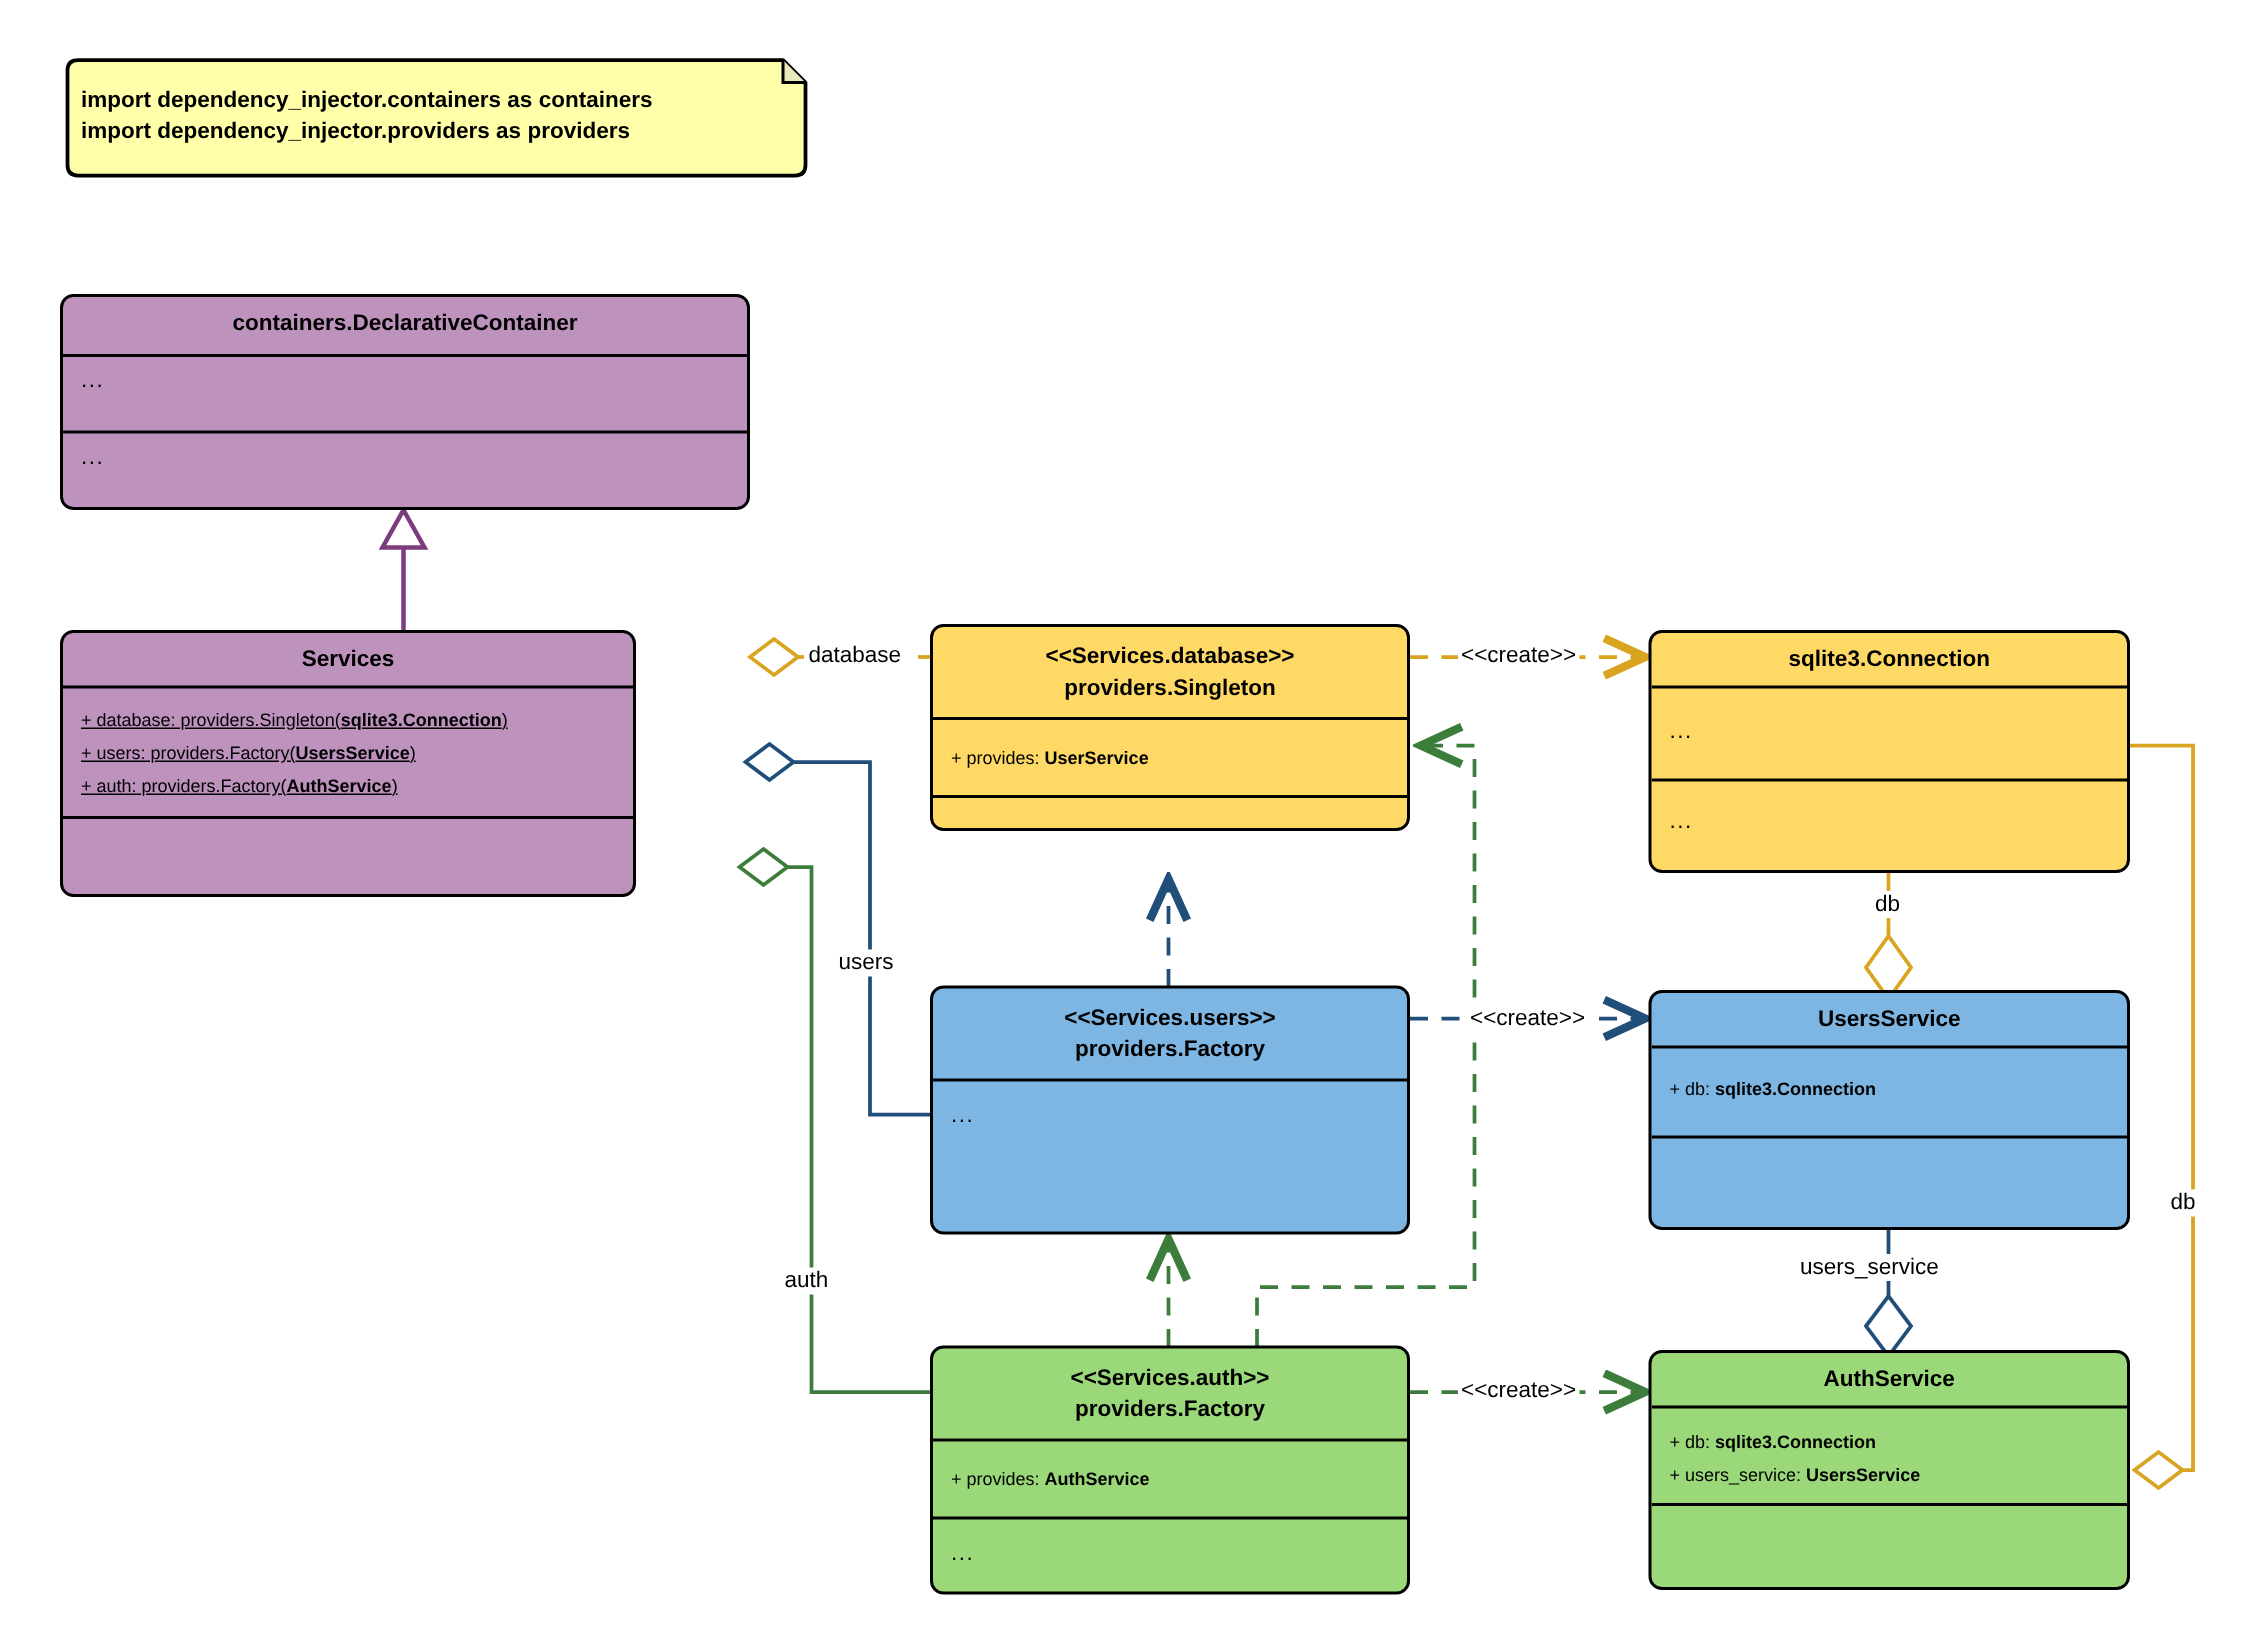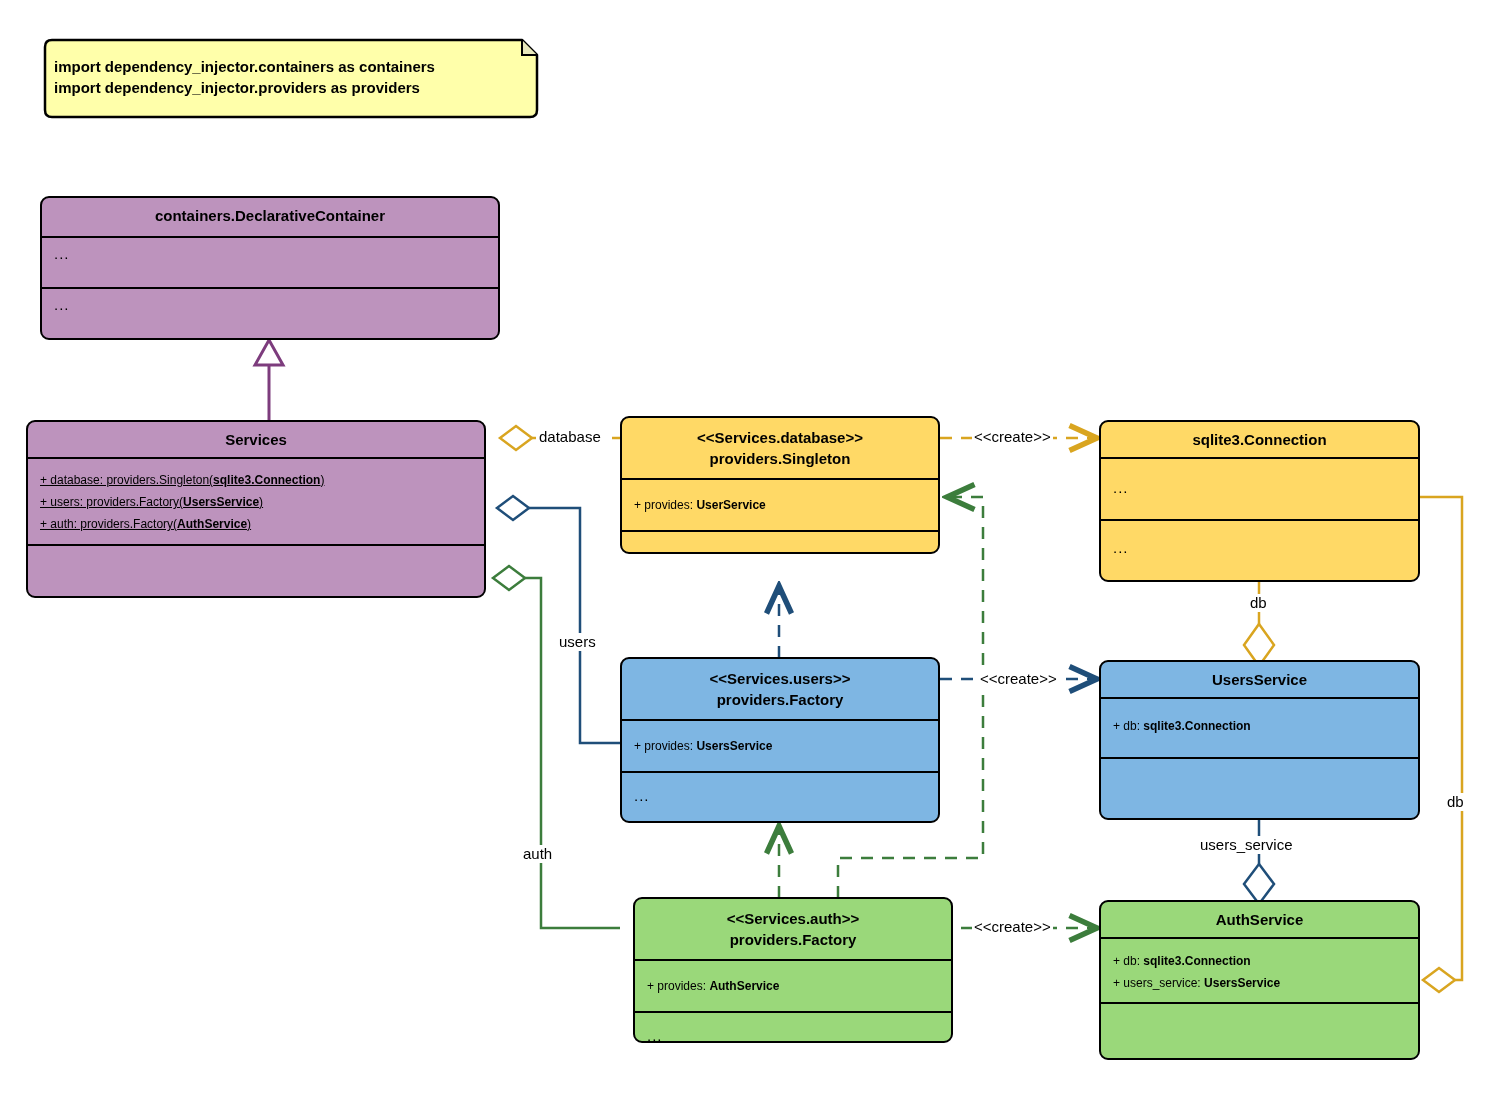--- a/index.html
+++ b/index.html
@@ -201,21 +201,21 @@
       <div class="title">containers.DeclarativeContainer</div>
     </div>
     <div class="sec" style="height:51px;">
       <div class="ellipsis">...</div>
     </div>
     <div class="sec" style="height:51px;">
       <div class="ellipsis">...</div>
     </div>
   </div>
 
-  <div class="uml purple" style="left:26px; top:420px; width:460px; height:178px;">
+  <div class="uml purple" style="left:40px; top:420px; width:384px; height:178px;">
     <div class="sec" style="height:37px;">
       <div class="title">Services</div>
     </div>
     <div class="sec" style="height:87px; padding-top:10px;">
       <div class="attr static"><span>+ database: providers.Singleton(</span><b>sqlite3.Connection</b><span>)</span></div>
       <div class="attr static"><span>+ users: providers.Factory(</span><b>UsersService</b><span>)</span></div>
       <div class="attr static"><span>+ auth: providers.Factory(</span><b>AuthService</b><span>)</span></div>
     </div>
     <div class="sec" style="height:50px;">
       <div class="attr"></div>
@@ -246,40 +246,37 @@
       <div class="ellipsis">...</div>
     </div>
   </div>
 
   <div class="uml blue" style="left:620px; top:657px; width:320px; height:166px;">
     <div class="sec" style="height:62px; padding-top:9px;">
       <div class="title">&lt;&lt;Services.users&gt;&gt;</div>
       <div class="title">providers.Factory</div>
     </div>
     <div class="sec" style="height:52px; padding-top:14px;">
-      <div class="attr"><span>+ provides: </span><b>UsersService</b></div>
-    </div>
-    <div class="sec" style="height:52px; padding-top:14px;">
       <div class="ellipsis">...</div>
     </div>
   </div>
 
   <div class="uml blue" style="left:1099px; top:660px; width:321px; height:160px;">
     <div class="sec" style="height:37px;">
       <div class="title">UsersService</div>
     </div>
     <div class="sec" style="height:60px; padding-top:16px;">
       <div class="attr"><span>+ db: </span><b>sqlite3.Connection</b></div>
     </div>
     <div class="sec" style="height:59px;">
       <div class="attr"></div>
     </div>
   </div>
 
-  <div class="uml green" style="left:620px; top:897px; width:320px; height:146px;margin-left:13px;">
+  <div class="uml green" style="left:620px; top:897px; width:320px; height:166px;">
     <div class="sec" style="height:62px; padding-top:9px;">
       <div class="title">&lt;&lt;Services.auth&gt;&gt;</div>
       <div class="title">providers.Factory</div>
     </div>
     <div class="sec" style="height:52px; padding-top:14px;">
       <div class="attr"><span>+ provides: </span><b>AuthService</b></div>
     </div>
     <div class="sec" style="height:52px; padding-top:14px;">
       <div class="ellipsis">...</div>
     </div>

